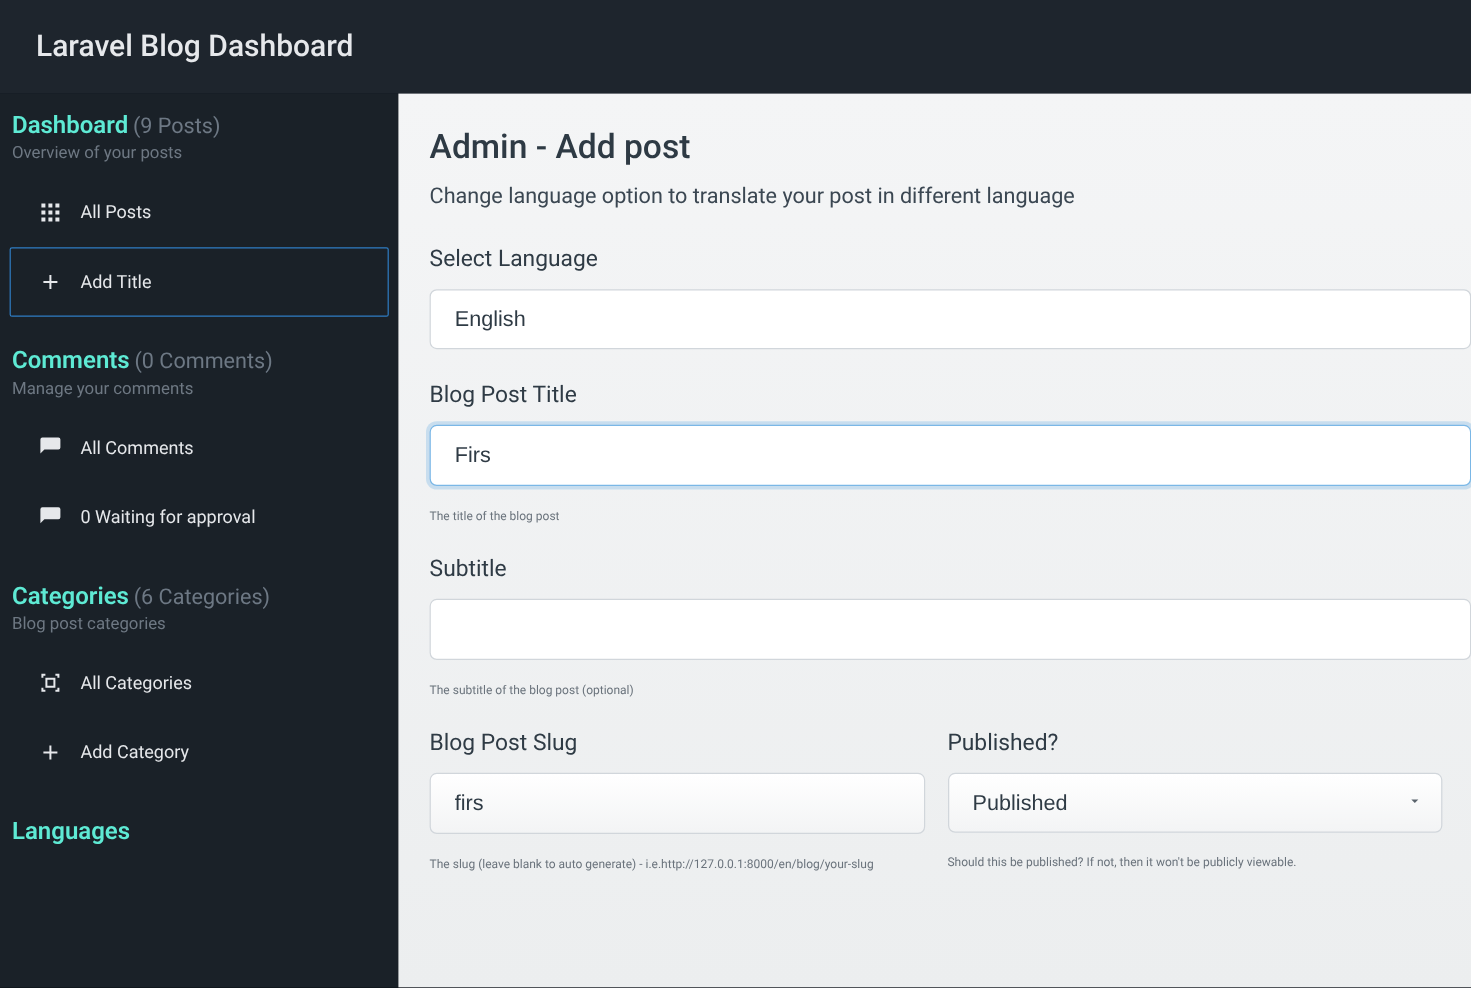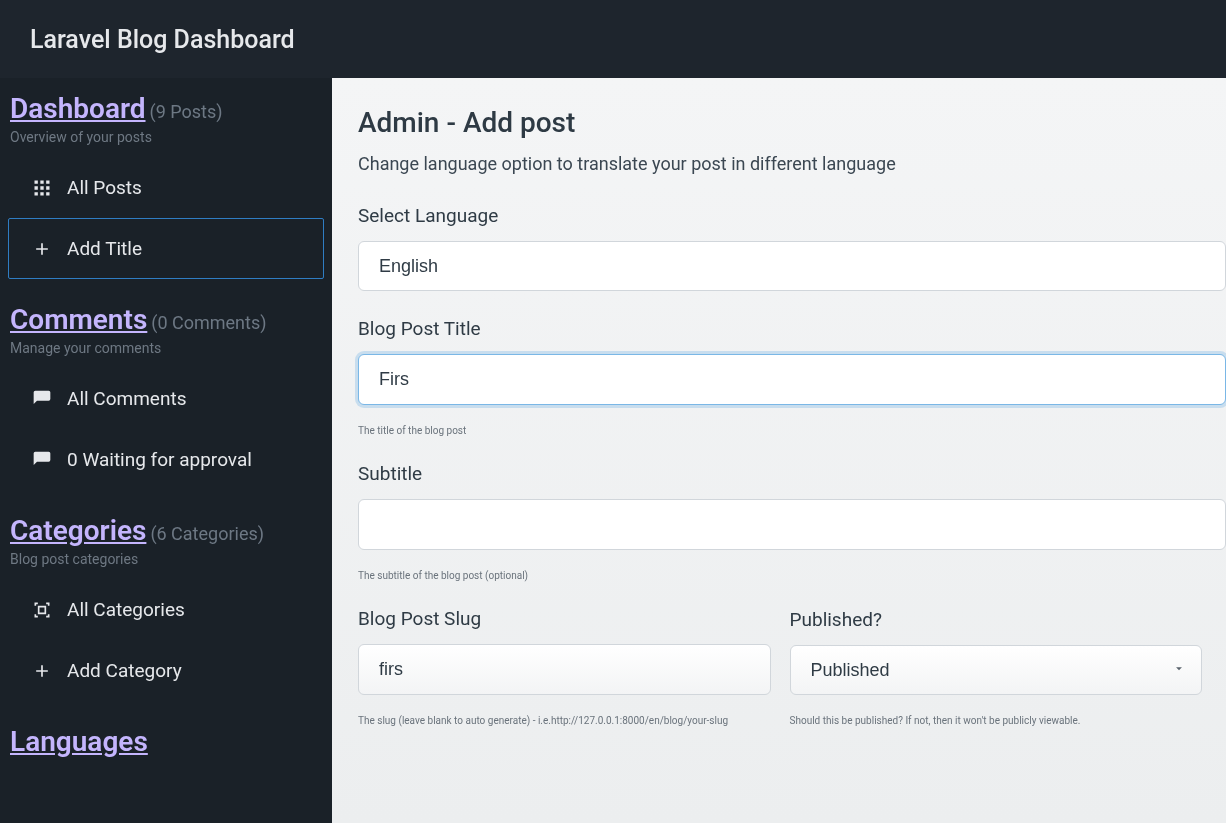--- a/index.html
+++ b/index.html
@@ -38,45 +38,44 @@
     width: 332px;
     background: #1a2128;
     color: #d9dde1;
     overflow-y: auto;
     padding-bottom: 20px;
   }
   .group {
     padding: 14px 10px 6px 10px;
   }
   .group-title {
-    font-size: 28px;
+    font-size: 20px;
     font-weight: 600;
-    color: #c4b5fd;
+    color: #5eead4;
     display: inline;
-    text-decoration: underline;
   }
   .group-count {
     font-size: 18px;
     color: #6d7884;
     font-weight: 400;
   }
   .group-sub {
     font-size: 14px;
     color: #6e7883;
     margin-top: 4px;
   }
   .nav {
     padding: 6px 8px 10px 8px;
   }
   .nav-item {
     display: flex;
     align-items: center;
     gap: 14px;
     padding: 18px 22px;
-    font-size: 19px;
+    font-size: 15px;
     cursor: pointer;
     border: 1px solid transparent;
     border-radius: 2px;
     color: #e6e8eb;
     text-align: center;
   }
   .nav-item.active {
     border-color: #2f7dc3;
     background: #1a2128;
   }
@@ -155,21 +154,20 @@
     right: 16px;
     top: 50%;
     transform: translateY(-50%);
     pointer-events: none;
   }
   .select-wrap .chevron svg { width: 14px; height: 14px; fill: #5a636c; }
 
   .row {
     display: flex;
     gap: 19px;
-    align-items: center;
   }
   .row .col {
     flex: 1;
     min-width: 0;
   }
 </style>
 </head>
 <body>
 
 <div class="topbar">

